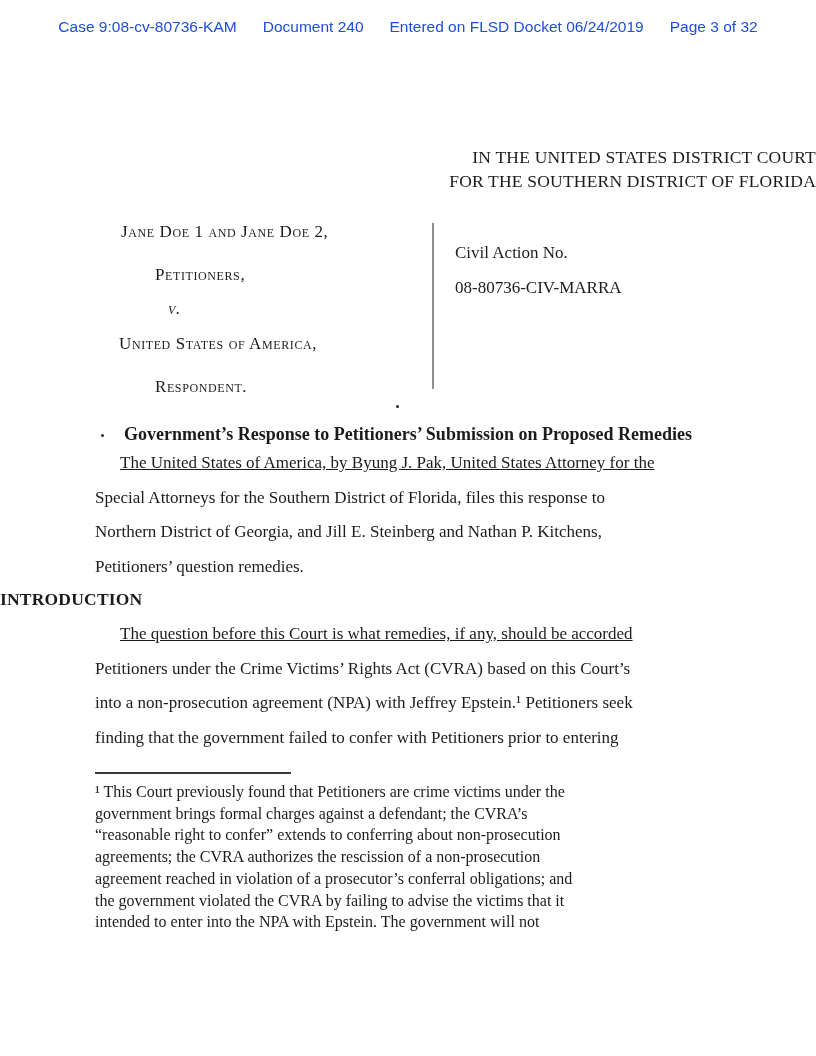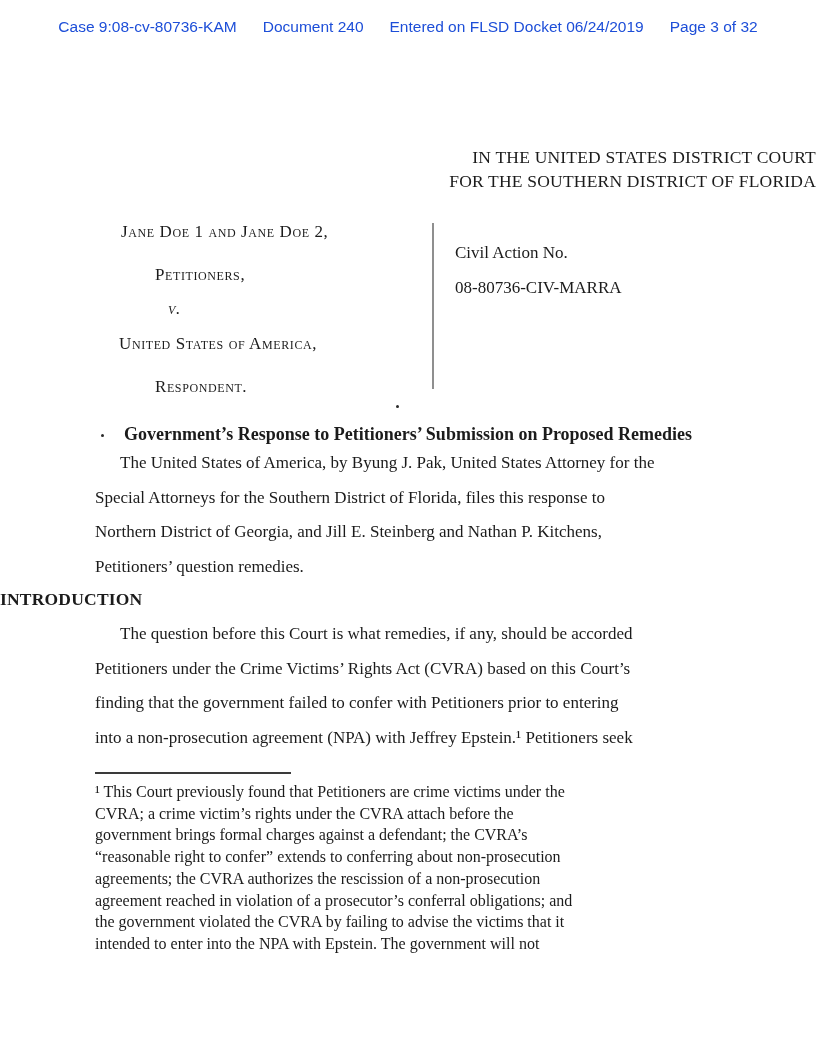--- a/index.html
+++ b/index.html
@@ -102,21 +102,21 @@
   .body-para {
     position: absolute;
     left: 95px;
     width: 628px;
     font-size: 17px;
     line-height: 34.5px;
   }
   .para-1 { top: 446px; }
   .para-2 { top: 617px; }
   .body-para .line { white-space: nowrap; }
-  .body-para .line:first-child { text-indent: 25px; }
+  .body-para .line:first-child { text-indent: 25px; text-decoration: underline; }
 
   .intro-heading {
     position: absolute;
     top: 582px;
     left: 0;
     width: 816px;
     text-align: left;
     font-weight: bold;
     font-size: 17.5px;
     line-height: 34.5px;
@@ -180,29 +180,28 @@
       <div class="line">Special Attorneys for the Southern District of Florida, files this response to</div>
       <div class="line">Northern District of Georgia, and Jill E. Steinberg and Nathan P. Kitchens,</div>
       <div class="line">Petitioners’ question remedies.</div>
     </div>
 
   <div class="intro-heading">INTRODUCTION</div>
 
   <div class="body-para para-2">
       <div class="line">The question before this Court is what remedies, if any, should be accorded</div>
       <div class="line">Petitioners under the Crime Victims’ Rights Act (CVRA) based on this Court’s</div>
+      <div class="line">into a non-prosecution agreement (NPA) with Jeffrey Epstein.¹ Petitioners seek</div>
       <div class="line">finding that the government failed to confer with Petitioners prior to entering</div>
-      <div class="line">into a non-prosecution agreement (NPA) with Jeffrey Epstein.¹ Petitioners seek</div>
     </div>
 
   <div class="footnote-separator"></div>
 
   <div class="footnote">
       <div class="line">¹ This Court previously found that Petitioners are crime victims under the</div>
-      <div class="line">CVRA; a crime victim’s rights under the CVRA attach before the</div>
       <div class="line">government brings formal charges against a defendant; the CVRA’s</div>
       <div class="line">“reasonable right to confer” extends to conferring about non-prosecution</div>
       <div class="line">agreements; the CVRA authorizes the rescission of a non-prosecution</div>
       <div class="line">agreement reached in violation of a prosecutor’s conferral obligations; and</div>
       <div class="line">the government violated the CVRA by failing to advise the victims that it</div>
       <div class="line">intended to enter into the NPA with Epstein. The government will not</div>
     </div>
 
 </div>
 

